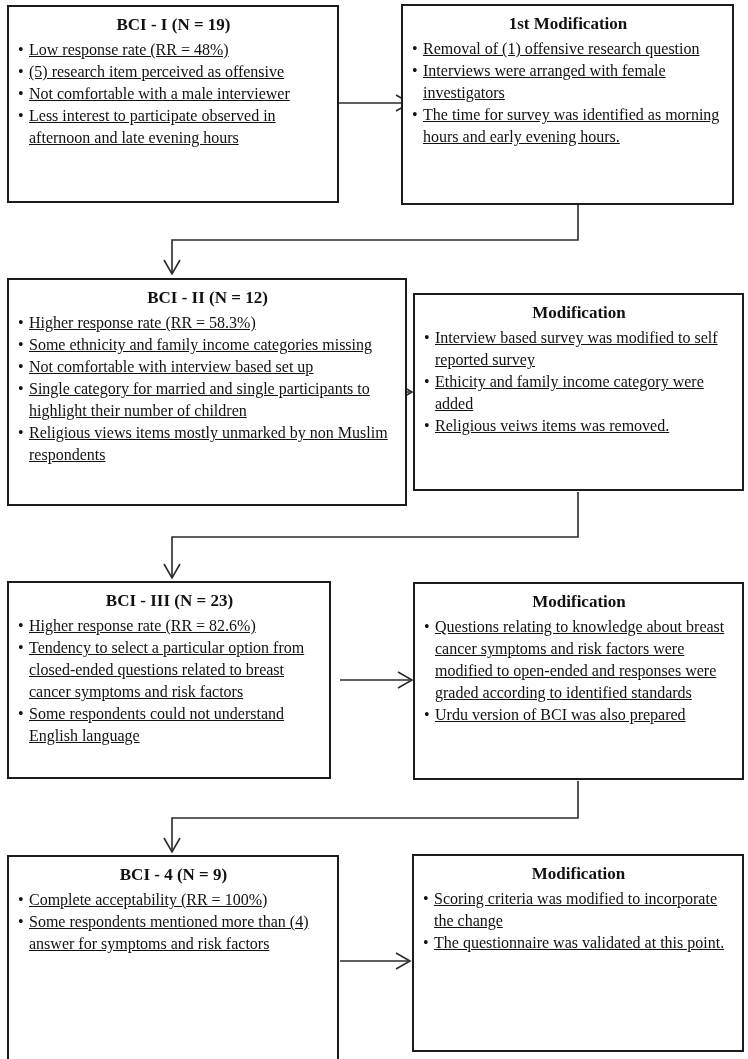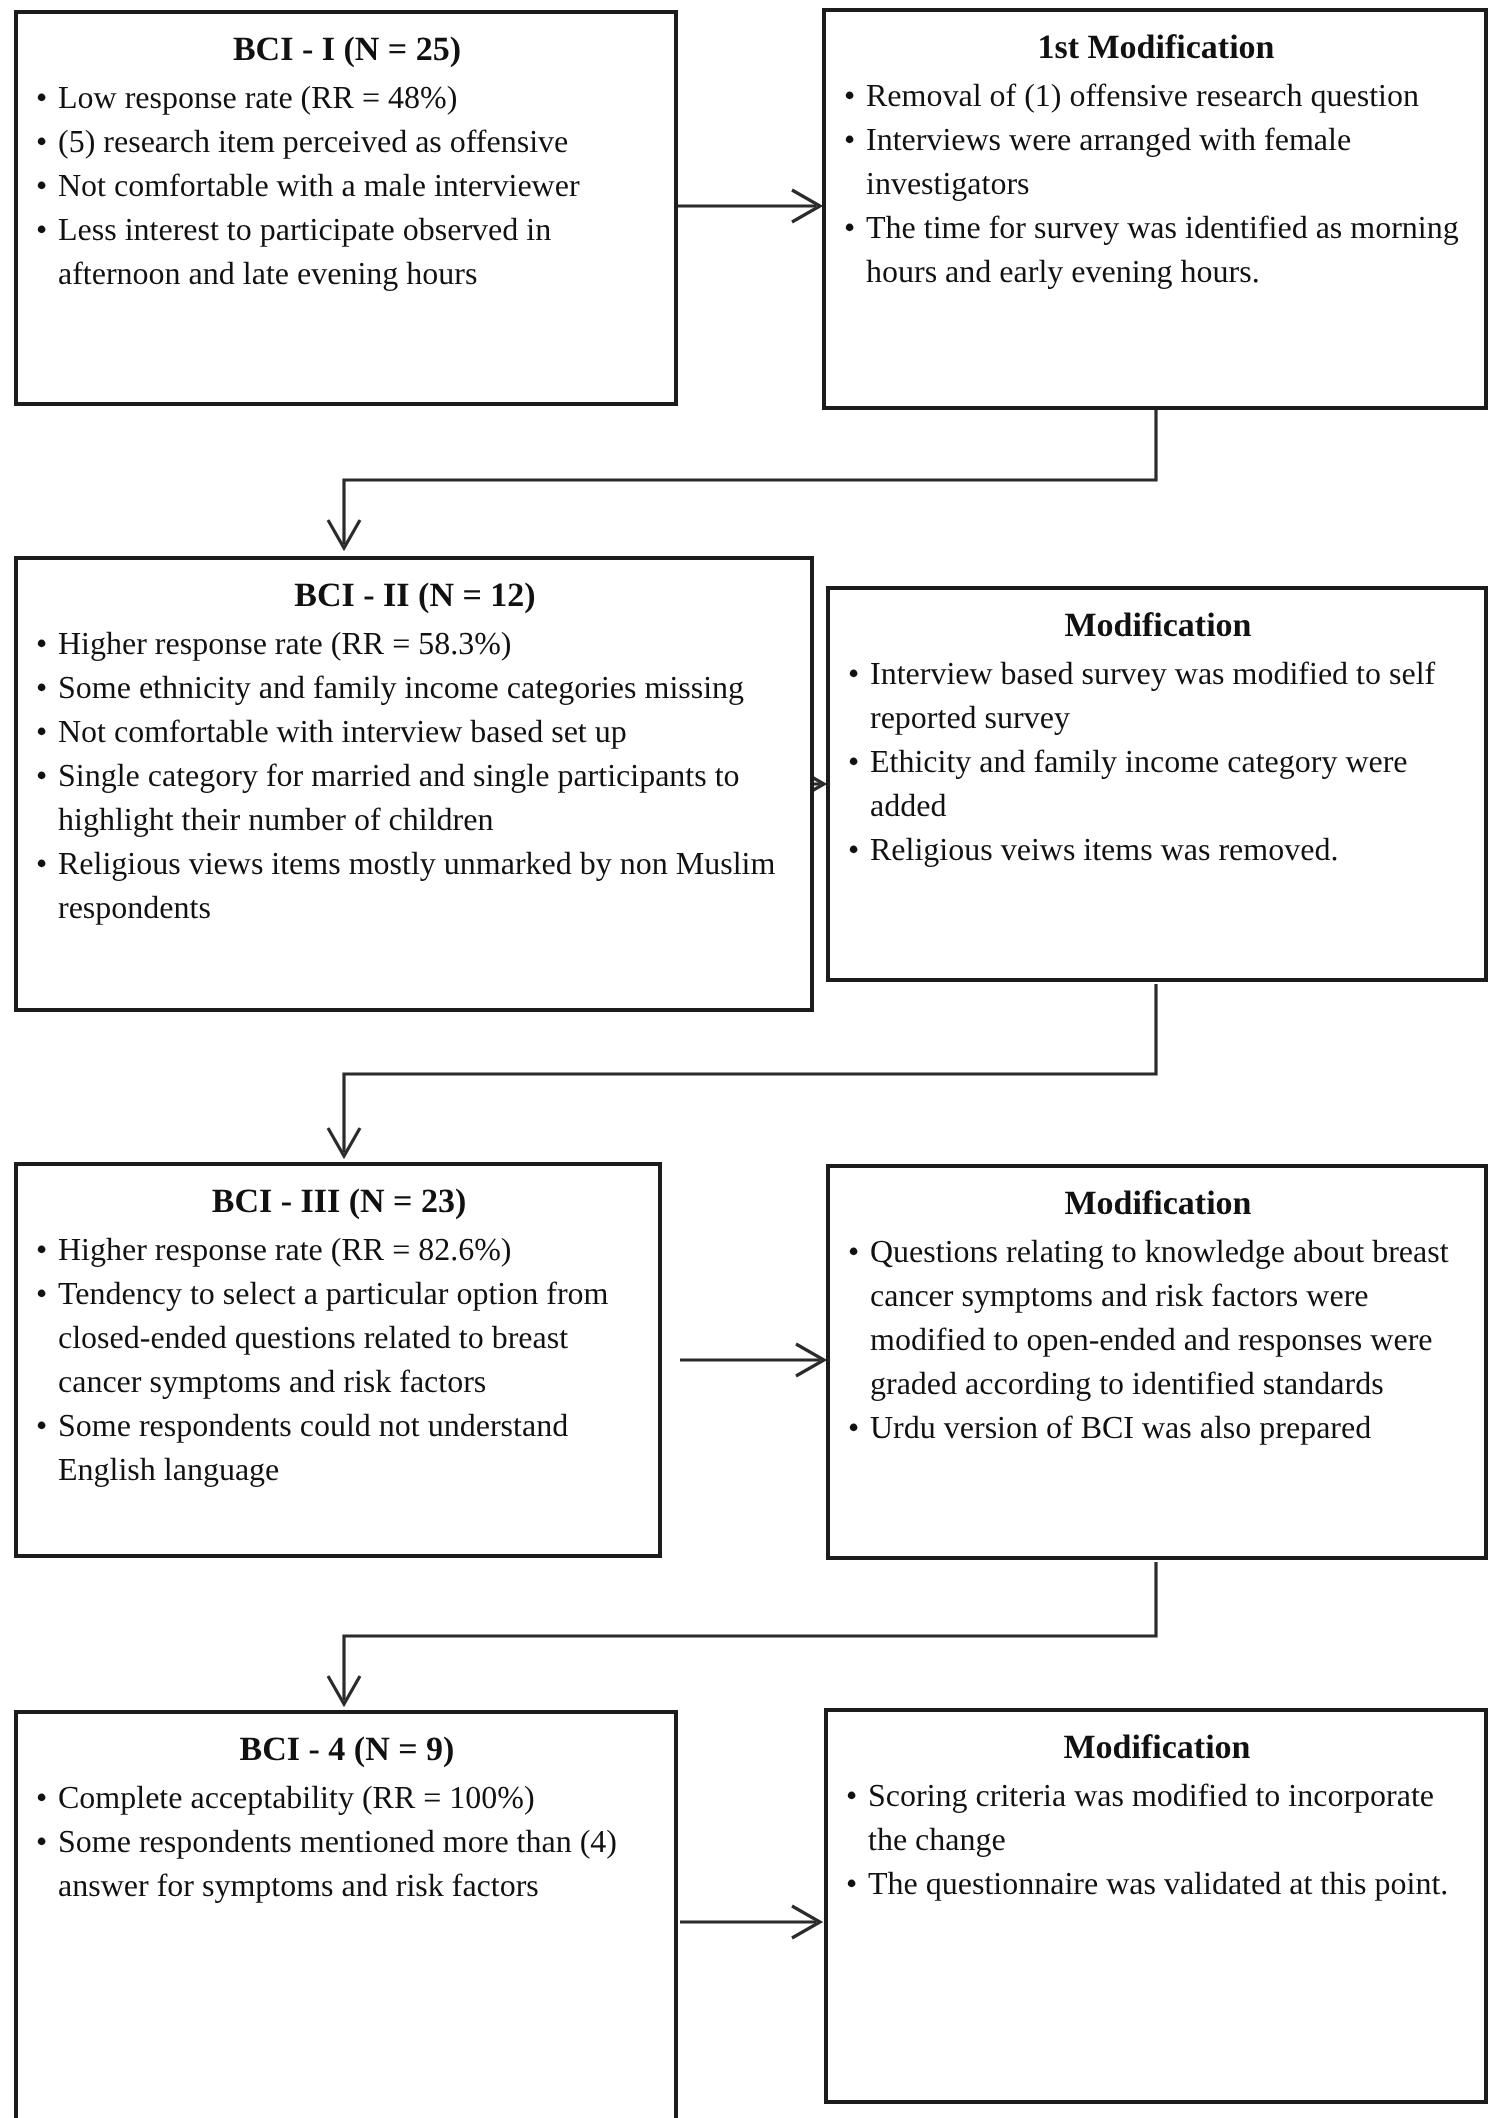--- a/index.html
+++ b/index.html
@@ -35,20 +35,21 @@
   ul.bullets {
     margin: 0;
     padding: 0;
     list-style: none;
     font-size: 16px;
     line-height: 22px;
   }
   ul.bullets li {
     position: relative;
     padding-left: 11px;
+    text-decoration: underline;
   }
   ul.bullets li::before {
     content: "\2022";
     position: absolute;
     left: 0;
     top: 0;
   }
   svg path { stroke: #2b2b2b; stroke-width: 1.6; fill: none; }
 </style>
 </head>
@@ -83,29 +84,29 @@
       <path d="M578 492 V537 H172 V576"></path>
         <path d="M164 564 L172 578 L180 564"></path>
     </g>
     <g>
       <path d="M578 781 V818 H172 V850"></path>
         <path d="M164 838 L172 852 L180 838"></path>
     </g>
   </svg>
 
   <div class="box" style="left:7px; top:5px; width:332px; height:198px">
-    <div class="box-title">BCI - I (N = 25)</div>
+    <div class="box-title">BCI - I (N = 19)</div>
     <ul class="bullets">
         <li>Low response rate (RR = 48%)</li>
         <li>(5) research item perceived as offensive</li>
         <li>Not comfortable with a male interviewer</li>
         <li>Less interest to participate observed in afternoon and late evening hours</li>
       </ul>
   </div>
-  <div class="box" style="left:411px; top:4px; width:333px; height:201px">
+  <div class="box" style="left:401px; top:4px; width:333px; height:201px">
     <div class="box-title">1st Modification</div>
     <ul class="bullets">
         <li>Removal of (1) offensive research question</li>
         <li>Interviews were arranged with female investigators</li>
         <li>The time for survey was identified as morning hours and early evening hours.</li>
       </ul>
   </div>
 
   <div class="box" style="left:7px; top:278px; width:400px; height:228px">
     <div class="box-title">BCI - II (N = 12)</div>

